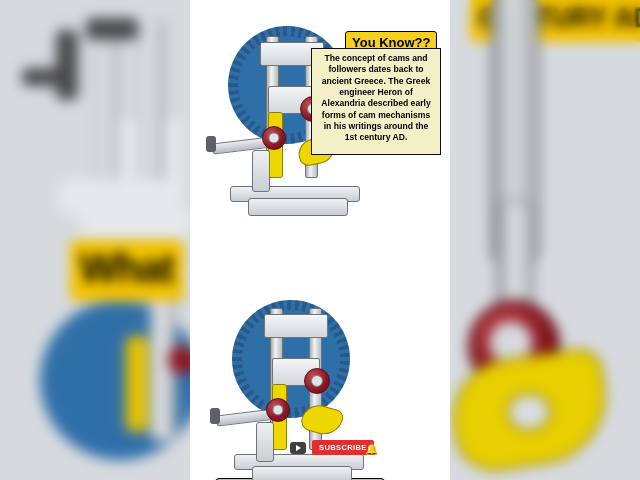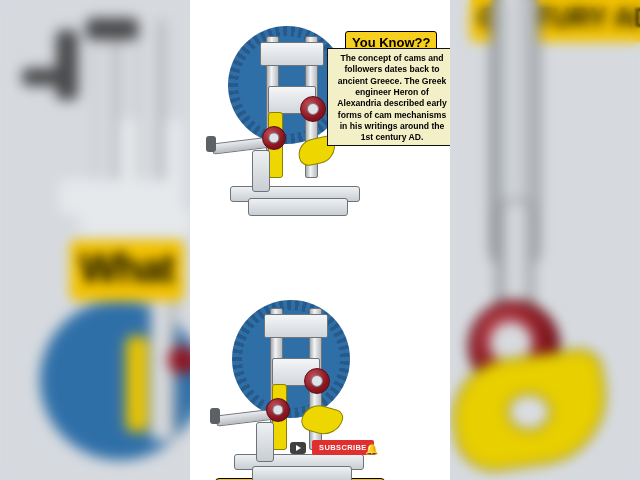--- a/index.html
+++ b/index.html
@@ -97,24 +97,24 @@
 
   
   .yk-label{
     position:absolute;left:155px;top:31px;
     background:#f7cf1e;color:#000;
     font-weight:bold;font-size:13px;
     padding:3px 6px;border-radius:3px;
     border:1px solid #000;
   }
   .yk-body{
-    position:absolute;left:137px;top:48px;width:118px;
+    position:absolute;left:121px;top:48px;width:118px;
     background:#f3f0c8;color:#000;
     font-weight:bold;font-size:8.6px;line-height:1.32;
-    text-align:center;padding:4px 5px 1px 5px;
+    text-align:center;padding:4px 5px 10px 5px;
     border:1px solid #111;
   }
 
   
   .what-tag{
     position:absolute;left:25px;top:240px;
     background:#f3c200;color:#000;
     font-weight:bold;font-size:22px;
     padding:4px 9px 7px 9px;border-radius:4px;
     border:1px solid #000;

